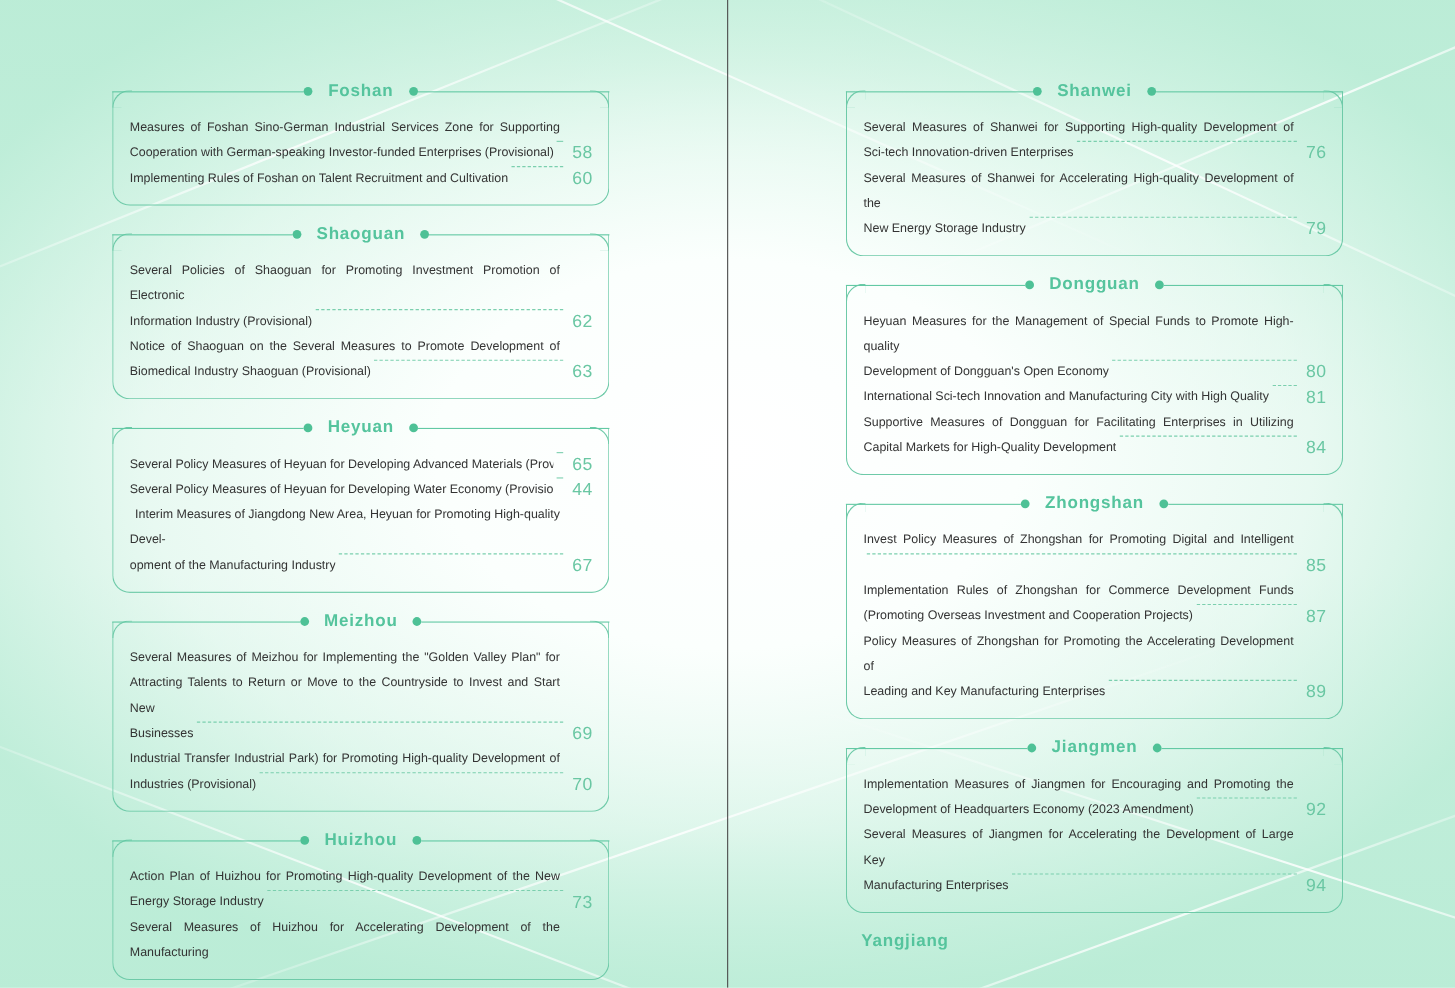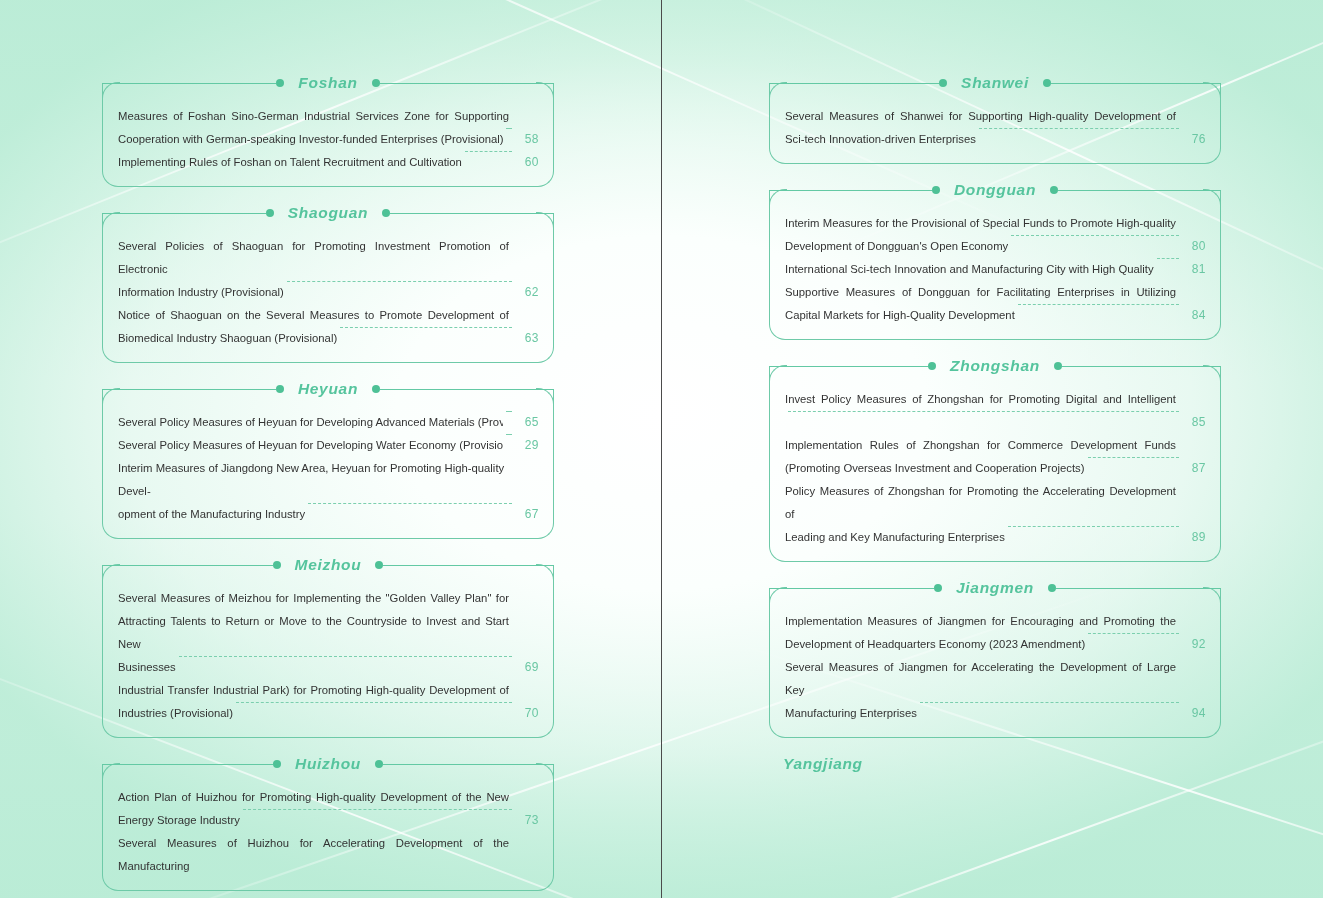--- a/index.html
+++ b/index.html
@@ -63,21 +63,20 @@
     position: relative;
     margin-bottom: 15px;
   }
   .card-header {
     display: flex;
     align-items: center;
     justify-content: space-between;
     height: 22px;
     position: relative;
     z-index: 3;
-    font-style: italic;
   }
   .hdr-line {
     flex: 1 1 auto;
     height: 1px;
     background: #63c9a4;
   }
   .hdr-dot {
     width: 8px;
     height: 8px;
     border-radius: 50%;
@@ -150,35 +149,35 @@
   .leader {
     flex: 1 1 auto;
     min-width: 6px;
     border-bottom: 1px dashed #7bcfae;
     margin: 0 5px 4px 3px;
     height: 0;
   }
   .pageno {
     flex: 0 0 auto;
     color: #6ac7a3;
-    font-size: 12px;
+    font-size: 16px;
     width: 22px;
     text-align: right;
     letter-spacing: 0.5px;
   }
   .head-lines {
     text-align: justify;
     text-align-last: justify;
     font-size: 11.3px;
     color: #333333;
     line-height: 23px;
     padding-right: 30px;
   }
   .head-lines.nojust {
-    text-align: left;
+    text-align: right;
     text-align-last: left;
   }
 </style>
 </head>
 <body>
 
 <div id="page">
   <div class="ray r1"></div>
   <div class="ray r2"></div>
   <div class="ray r3"></div>
@@ -258,21 +257,21 @@
           <div class="lastline">
             <span class="lltext">Several Policy Measures of Heyuan for Developing Advanced Materials (Provisional)</span>
             <span class="leader"></span>
             <span class="pageno">65</span>
           </div>
         </div>
         <div class="entry">
           <div class="lastline">
             <span class="lltext">Several Policy Measures of Heyuan for Developing Water Economy (Provisional)</span>
             <span class="leader"></span>
-            <span class="pageno">29</span>
+            <span class="pageno">44</span>
           </div>
         </div>
         <div class="entry">
           <div class="head-lines nojust">Interim Measures of Jiangdong New Area, Heyuan for Promoting High-quality Devel-</div>
           <div class="lastline">
             <span class="lltext">opment of the Manufacturing Industry</span>
             <span class="leader"></span>
             <span class="pageno">67</span>
           </div>
         </div>
@@ -340,33 +339,41 @@
       </div>
       <div class="card-body">
         <div class="entry">
           <div class="head-lines">Several Measures of Shanwei for Supporting High-quality Development of</div>
           <div class="lastline">
             <span class="lltext">Sci-tech Innovation-driven Enterprises</span>
             <span class="leader"></span>
             <span class="pageno">76</span>
           </div>
         </div>
+        <div class="entry">
+          <div class="head-lines">Several Measures of Shanwei for Accelerating High-quality Development of the</div>
+          <div class="lastline">
+            <span class="lltext">New Energy Storage Industry</span>
+            <span class="leader"></span>
+            <span class="pageno">79</span>
+          </div>
+        </div>
       </div>
     </div>
     <div class="card">
       <div class="card-header">
         <span class="hdr-line"></span>
         <span class="hdr-dot"></span>
         <span class="hdr-title">Dongguan</span>
         <span class="hdr-dot"></span>
         <span class="hdr-line"></span>
       </div>
       <div class="card-body">
         <div class="entry">
-          <div class="head-lines">Interim Measures for the Provisional of Special Funds to Promote High-quality</div>
+          <div class="head-lines">Heyuan Measures for the Management of Special Funds to Promote High-quality</div>
           <div class="lastline">
             <span class="lltext">Development of Dongguan's Open Economy</span>
             <span class="leader"></span>
             <span class="pageno">80</span>
           </div>
         </div>
         <div class="entry">
           <div class="lastline">
             <span class="lltext">International Sci-tech Innovation and Manufacturing City with High Quality</span>
             <span class="leader"></span>

